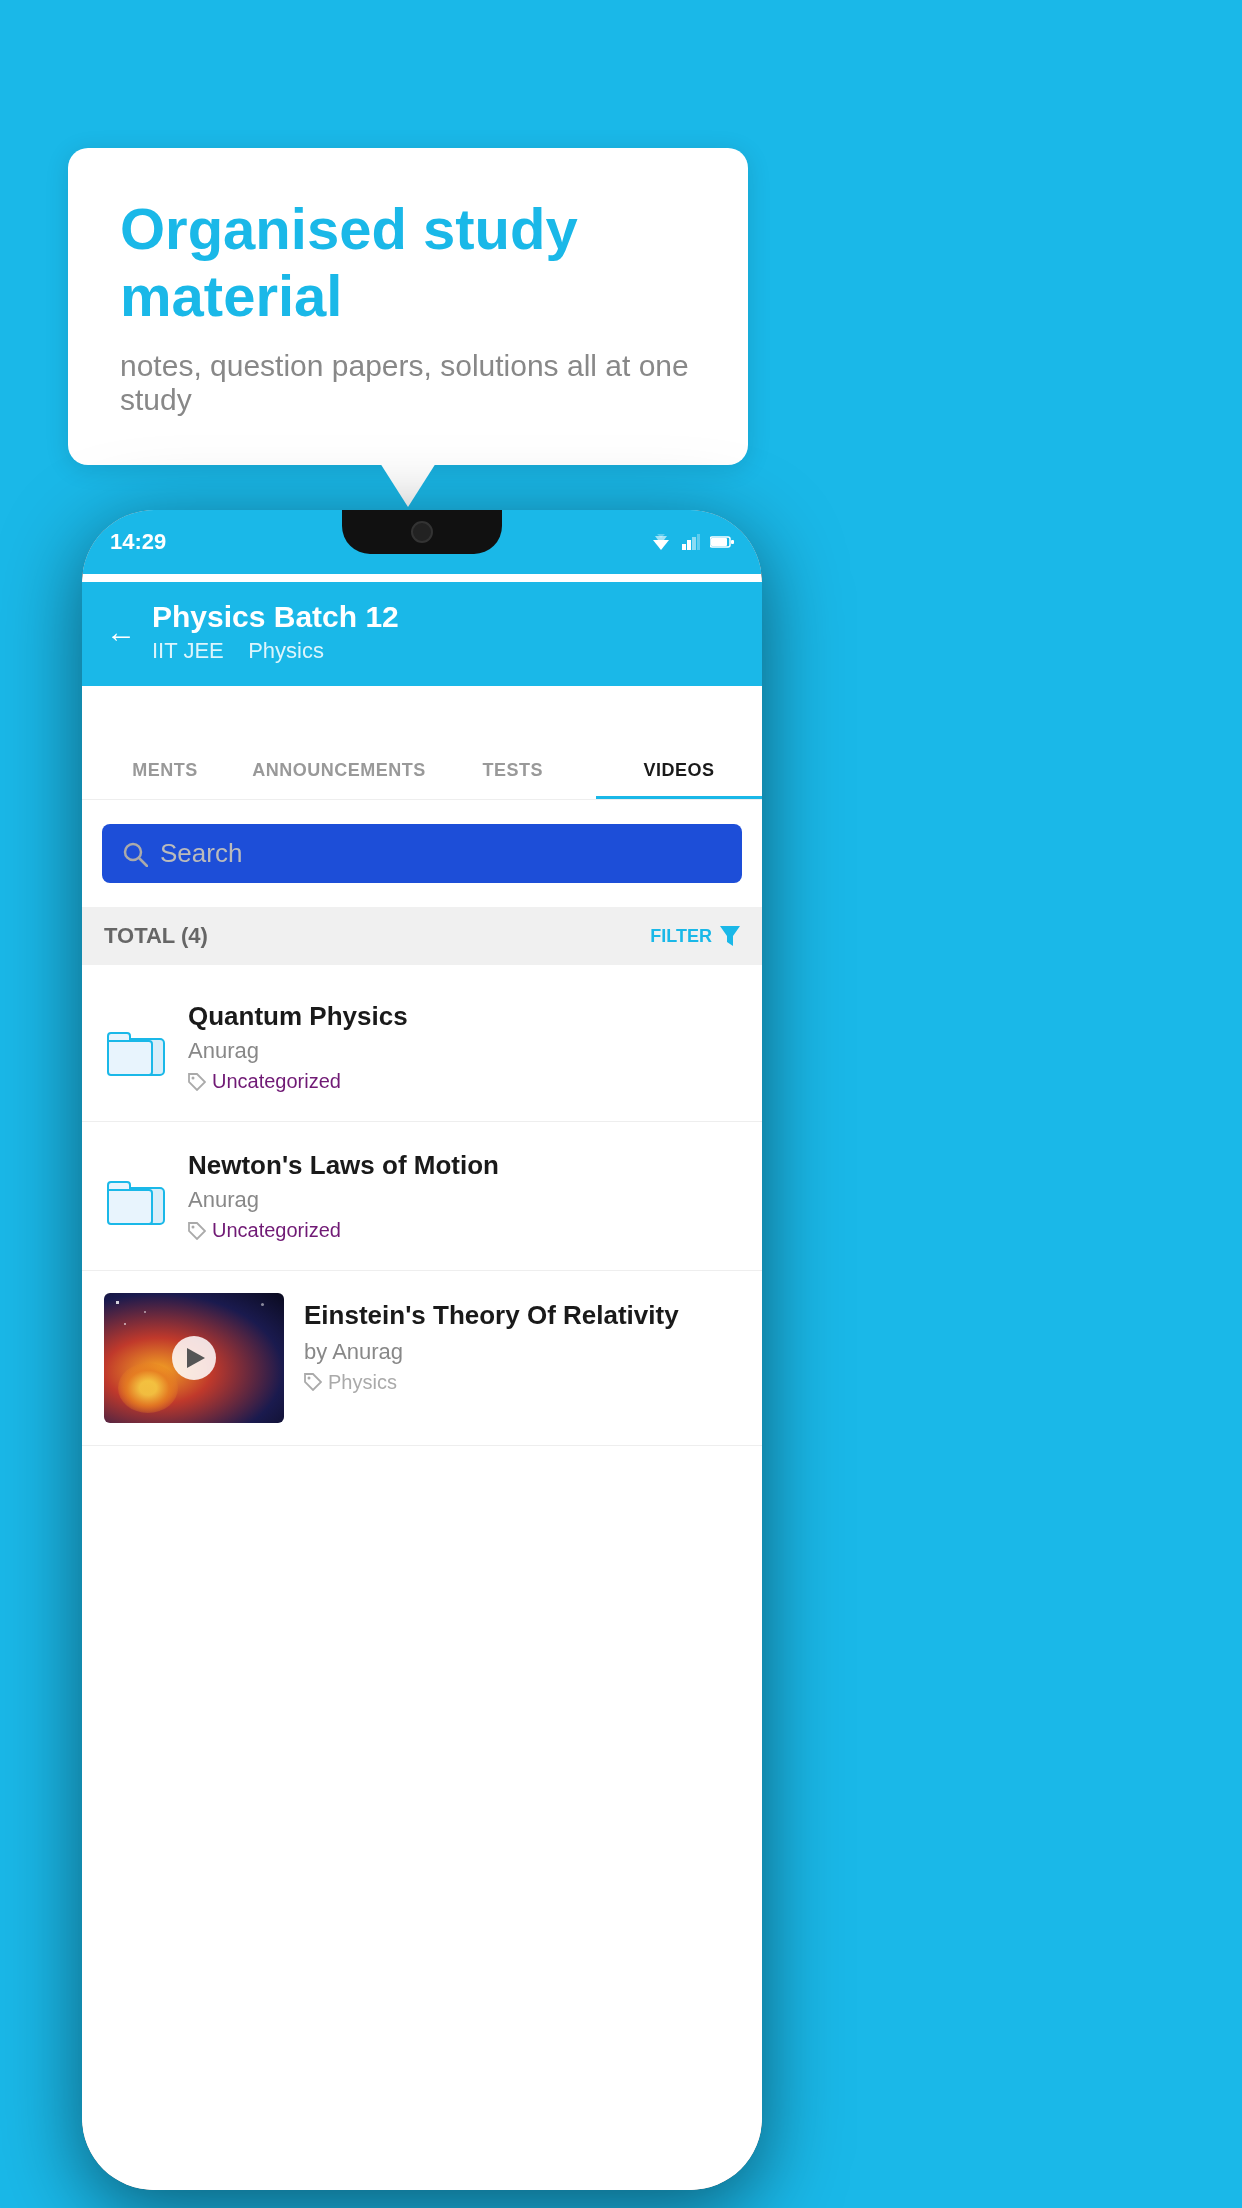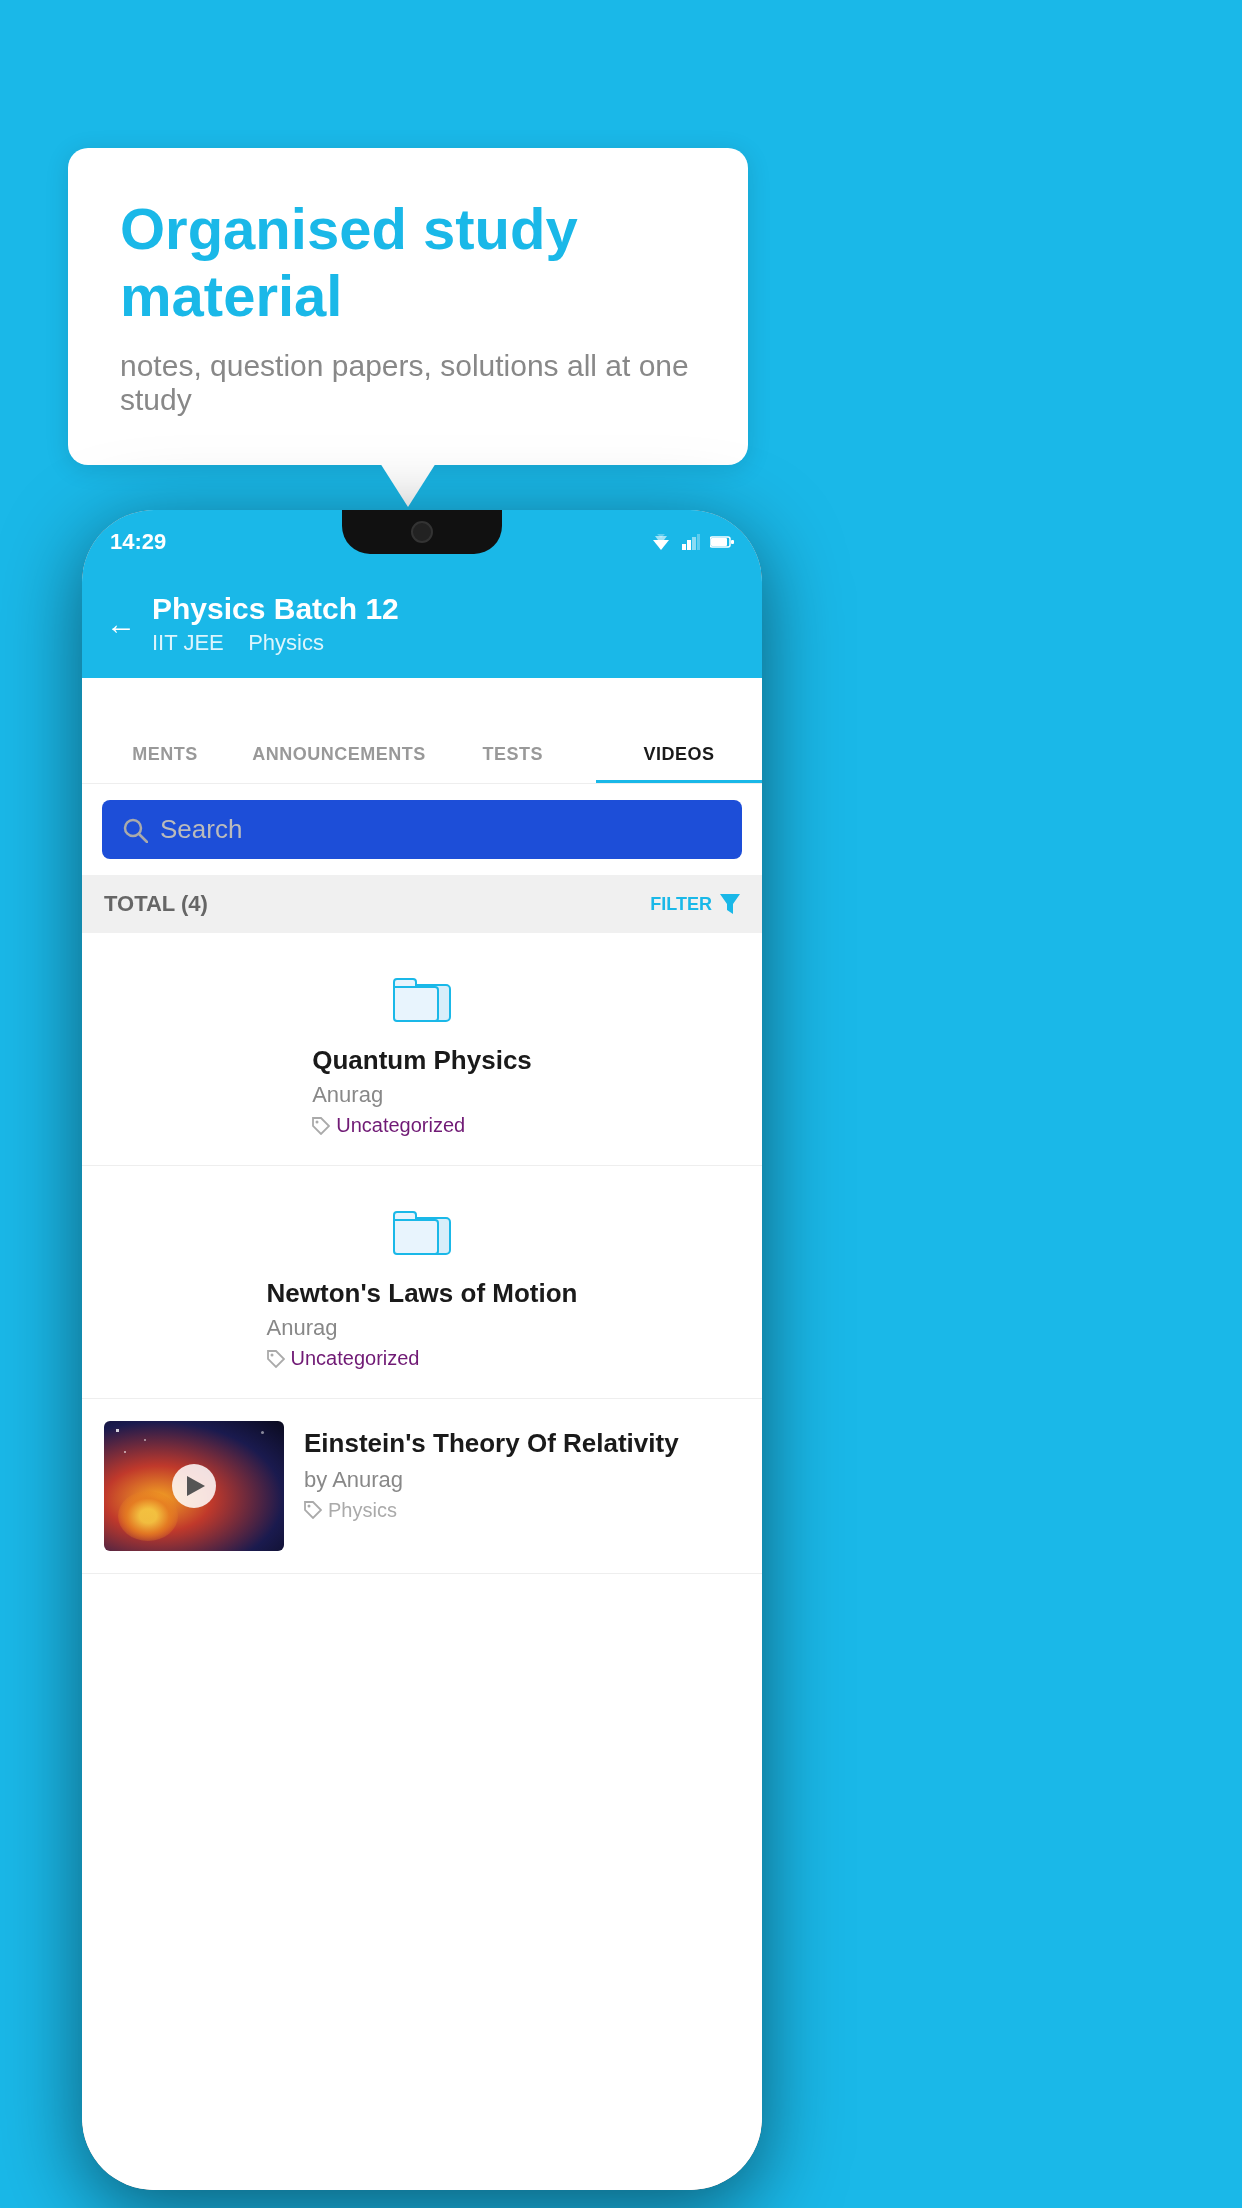--- a/index.html
+++ b/index.html
@@ -229,21 +229,20 @@
       flex: 1;
     }
 
     .list-item {
       display: flex;
       align-items: center;
       padding: 28px 22px;
       border-bottom: 1px solid #eee;
       gap: 20px;
       cursor: pointer;
-      flex-direction: column;
     }
 
     .item-icon-wrap {
       width: 64px;
       height: 64px;
       display: flex;
       align-items: center;
       justify-content: center;
       flex-shrink: 0;
     }
@@ -354,20 +353,21 @@
       position: absolute;
       top: 0;
       left: 0;
       right: 0;
       bottom: 0;
       background: white;
       border-radius: 68px;
       overflow: hidden;
       display: flex;
       flex-direction: column;
+      gap: 8px;
     }
   </style>
 </head>
 <body>
 
 <div class="speech-bubble">
   <div class="bubble-title">Organised study material</div>
   <div class="bubble-subtitle">notes, question papers, solutions all at one study</div>
 </div>
 

